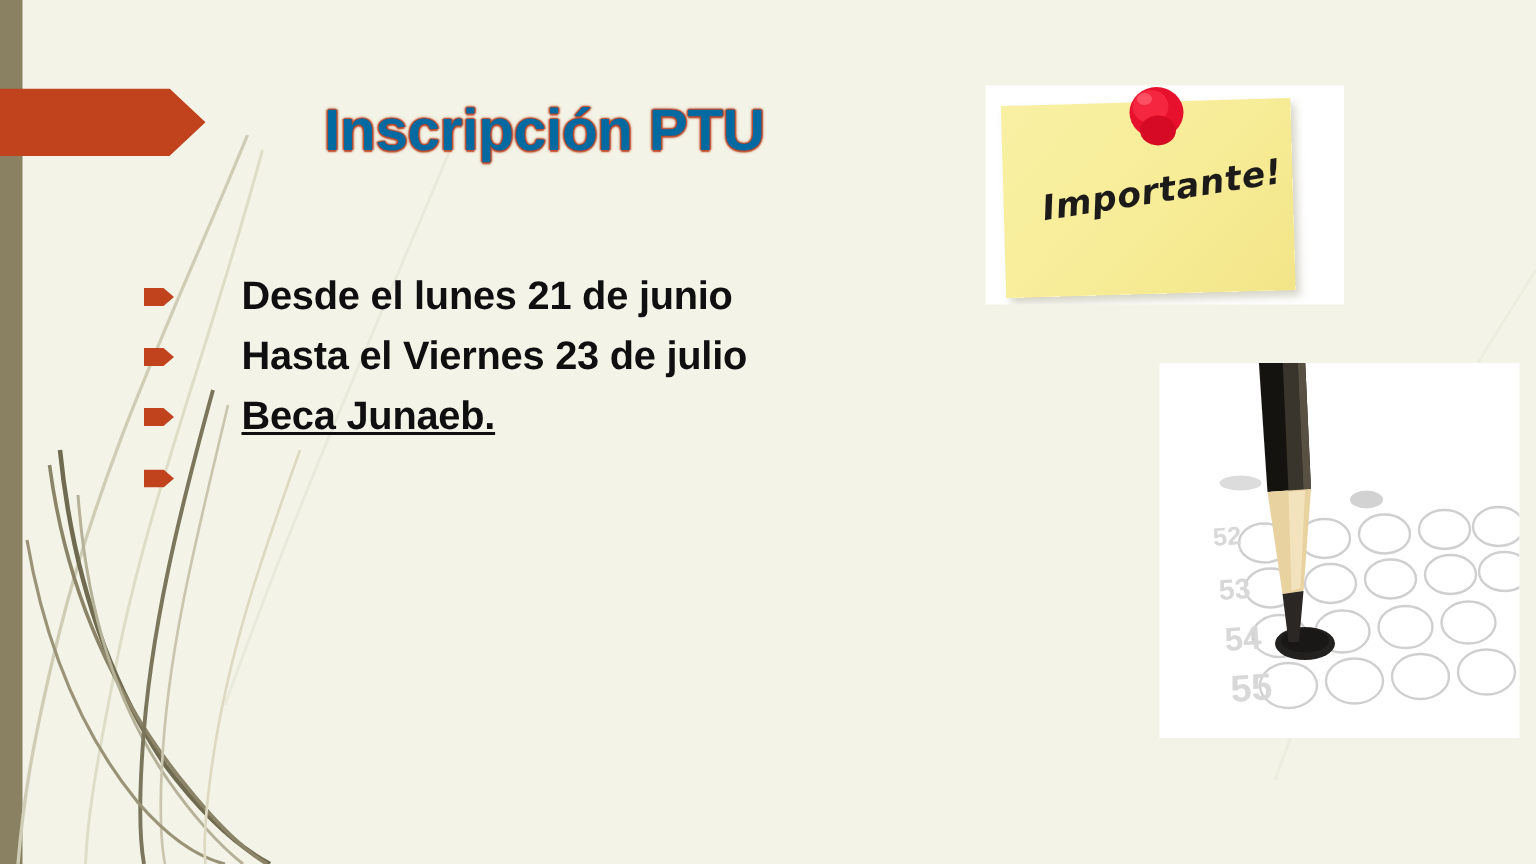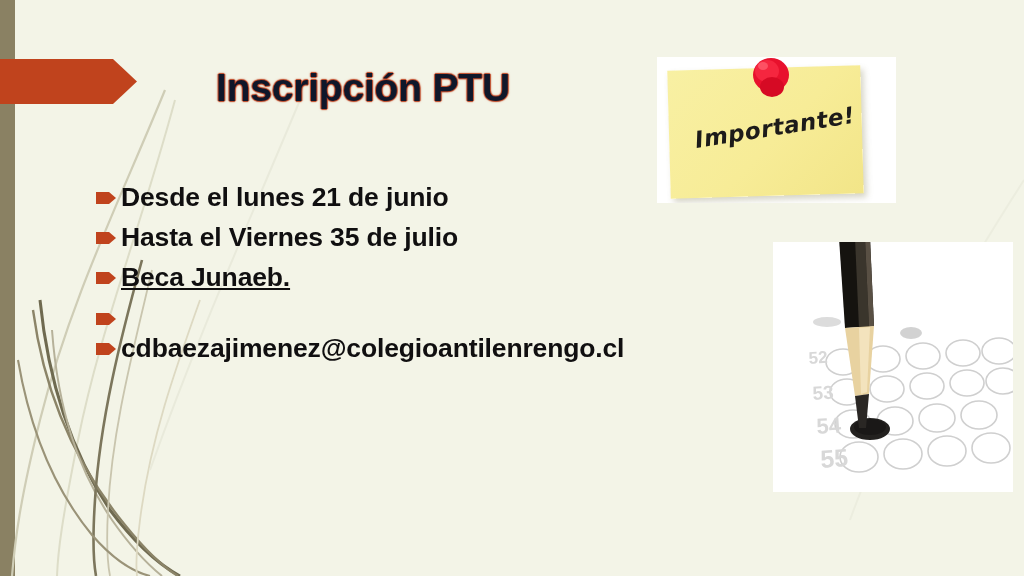--- a/index.html
+++ b/index.html
@@ -51,21 +51,21 @@
     height: 45px;
   }
 
   
   .title {
     position: absolute;
     left: 216px;
     top: 66px;
     font-size: 39px;
     font-weight: bold;
-    color: #0f172a;
+    color: #0369a1;
     letter-spacing: -0.2px;
     text-shadow:
       0 0 1px #b3341a,
       1px 0 1px #c0502f,
       -1px 0 1px #c0502f,
       0 1px 1px #c0502f,
       0 -1px 1px #c0502f,
       0 0 3px rgba(196,74,40,0.55);
     white-space: nowrap;
   }
@@ -74,20 +74,21 @@
   .bullets {
     position: absolute;
     left: 96px;
     top: 180px;
     width: 690px;
   }
   .bullet-row {
     display: flex;
     align-items: flex-start;
     margin-bottom: 6px;
+    gap: 40px;
   }
   .bullet-marker {
     flex: 0 0 auto;
     width: 20px;
     height: 12px;
     margin-top: 12px;
     margin-right: 5px;
   }
   .bullet-text {
     font-size: 26.5px;
@@ -197,47 +198,39 @@
       <div class="bullet-text">
         <span>Desde el lunes 21 de junio</span>
       </div>
     </div>
 
     <div class="bullet-row">
       <svg class="bullet-marker" viewBox="0 0 20 12">
         <polygon points="0,0 13,0 20,6 13,12 0,12" fill="#c0431d"></polygon>
       </svg>
       <div class="bullet-text">
-        <span>Hasta el Viernes 35 de julio</span>
+        <span>Hasta el Viernes 23 de julio</span>
       </div>
     </div>
 
     <div class="bullet-row">
       <svg class="bullet-marker" viewBox="0 0 20 12">
         <polygon points="0,0 13,0 20,6 13,12 0,12" fill="#c0431d"></polygon>
       </svg>
       <div class="bullet-text">
         <span class="line2">Beca Junaeb.</span>
       </div>
     </div>
 
     <div class="bullet-row">
       <svg class="bullet-marker" viewBox="0 0 20 12">
         <polygon points="0,0 13,0 20,6 13,12 0,12" fill="#c0431d"></polygon>
       </svg>
     </div>
 
-    <div class="bullet-row">
-      <svg class="bullet-marker" viewBox="0 0 20 12">
-        <polygon points="0,0 13,0 20,6 13,12 0,12" fill="#c0431d"></polygon>
-      </svg>
-      <div class="bullet-text">
-        <span>cdbaezajimenez@colegioantilenrengo.cl</span>
-      </div>
-    </div>
 
   </div>
 
   <div class="note-card">
     <div class="note-paper"></div>
     <svg class="note-pin" viewBox="0 0 40 45">
       <ellipse cx="21" cy="18" rx="18" ry="17" fill="#e8112d"></ellipse>
       <ellipse cx="17" cy="14" rx="12" ry="11" fill="#f5263f"></ellipse>
       <ellipse cx="22" cy="30" rx="12" ry="10" fill="#d60a24"></ellipse>
       <ellipse cx="13" cy="9" rx="5" ry="4" fill="#ff6070" opacity="0.75"></ellipse>

